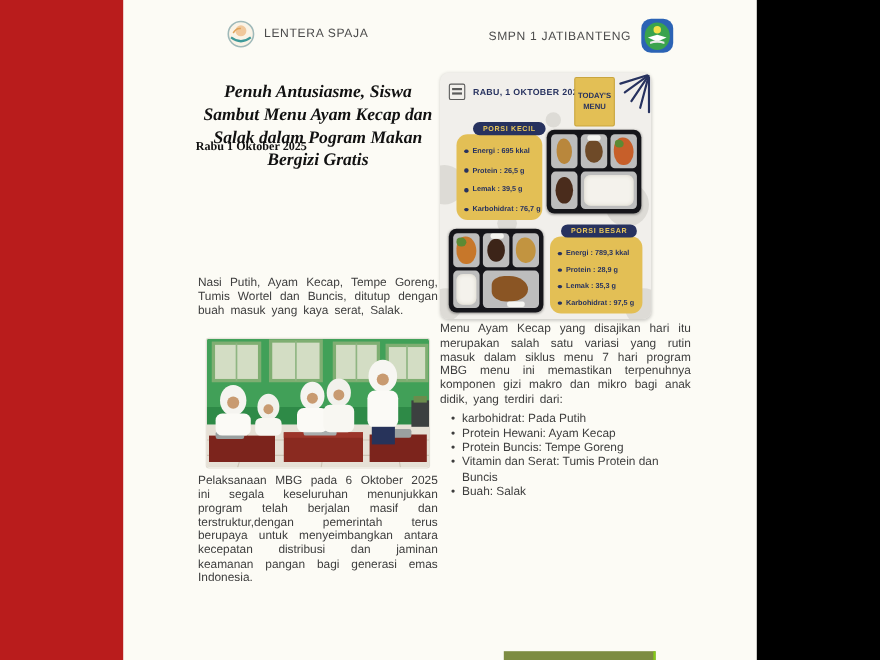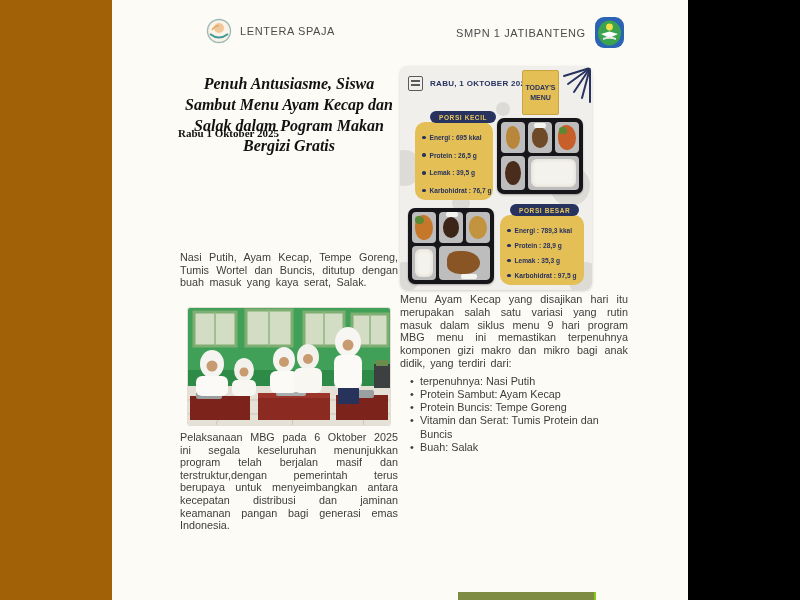--- a/index.html
+++ b/index.html
@@ -1,24 +1,24 @@
 <!DOCTYPE html>
 <html><head>
 <meta charset="utf-8">
 <style>
   * { margin:0; padding:0; box-sizing:border-box; }
   html,body { width:800px; height:600px; background:#000; overflow:hidden; }
-  .stage { position:relative; width:676px; height:600px; background:#a16207;
+  .stage { position:relative; width:676px; height:600px; background:#b91c1c;
            font-family:"Liberation Sans", sans-serif;padding-left:48px; }
   .page { position:absolute; left:112px; top:0; width:576px; height:600px;
           background:#fcfbf5; }
 
   
   .brand-left { position:absolute; left:94px; top:18px; display:flex; align-items:center; gap:8px; }
-  .brand-right { position:absolute; left:344px; top:16px; display:flex; align-items:center; gap:8px; }
+  .brand-right { position:absolute; left:332px; top:16px; display:flex; align-items:center; gap:8px; }
   .brand-label { font-size:11px; letter-spacing:0.6px; color:#4c4c4c; font-weight:500; }
 
   
   .article-title { position:absolute; left:66px; top:74px; width:222px; text-align:center;
                    font-family:"Liberation Serif", serif; font-weight:bold; font-style:italic;
                    font-size:16px; line-height:1.3; color:#111; }
   .article-date { position:absolute; left:66px; top:127px; width:222px; 
                   font-family:"Liberation Serif", serif; font-weight:bold; 
                   font-size:11px; color:#111; }
   .body-text { font-size:10.8px; line-height:12.6px; color:#3d3d3d; text-align:justify;
@@ -282,24 +282,24 @@
             <span class="ntext">Lemak : 35,3 g</span>
           </div>
         <div class="nrow">
             <span class="ndot"></span>
             <span class="ntext">Karbohidrat : 97,5 g</span>
           </div>
       </div>
     </div>
 
     <div class="right-text">
-      <p>Menu Ayam Kecap yang disajikan hari itu merupakan salah satu variasi yang rutin masuk dalam siklus menu 9 hari program MBG menu ini memastikan terpenuhnya komponen gizi makro dan mikro bagi anak didik, yang terdiri dari:</p>
+      <p>Menu Ayam Kecap yang disajikan hari itu merupakan salah satu variasi yang rutin masuk dalam siklus menu 7 hari program MBG menu ini memastikan terpenuhnya komponen gizi makro dan mikro bagi anak didik, yang terdiri dari:</p>
       <ul>
-        <li>terpenuhnya: Nasi Putih</li>
-        <li>Protein Sambut: Ayam Kecap</li>
+        <li>karbohidrat: Pada Putih</li>
+        <li>Protein Hewani: Ayam Kecap</li>
         <li>Protein Buncis: Tempe Goreng</li>
         <li>Vitamin dan Serat: Tumis Protein dan Buncis</li>
         <li>Buah: Salak</li>
       </ul>
     </div>
 
     <div class="byline">By: Farida Cinta</div>
 
   </div>
 </div>

